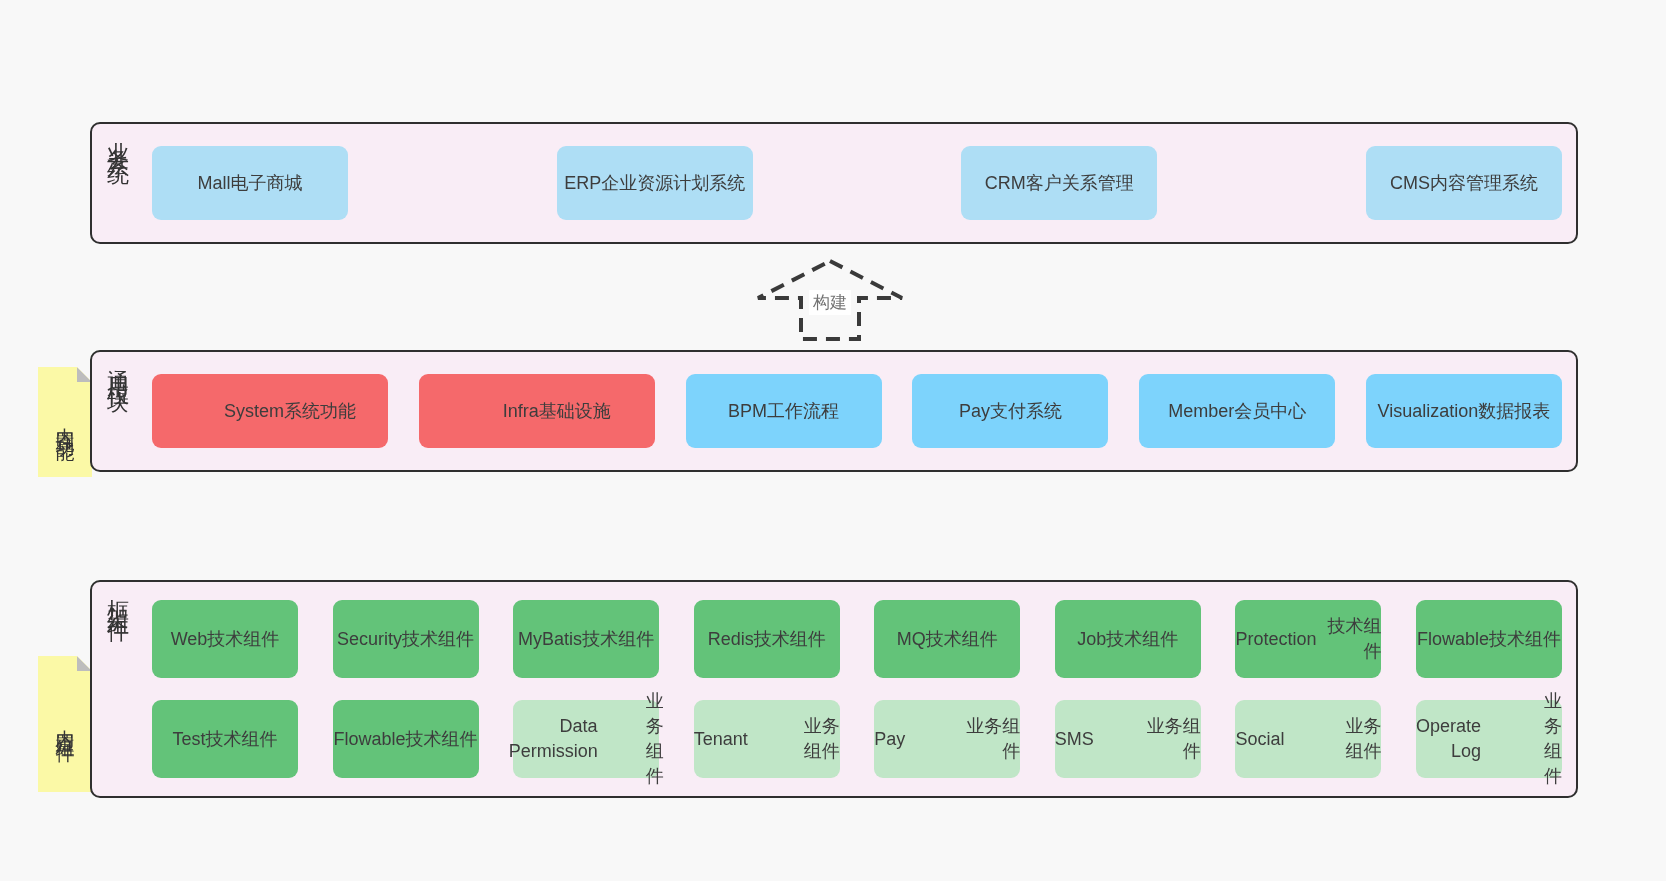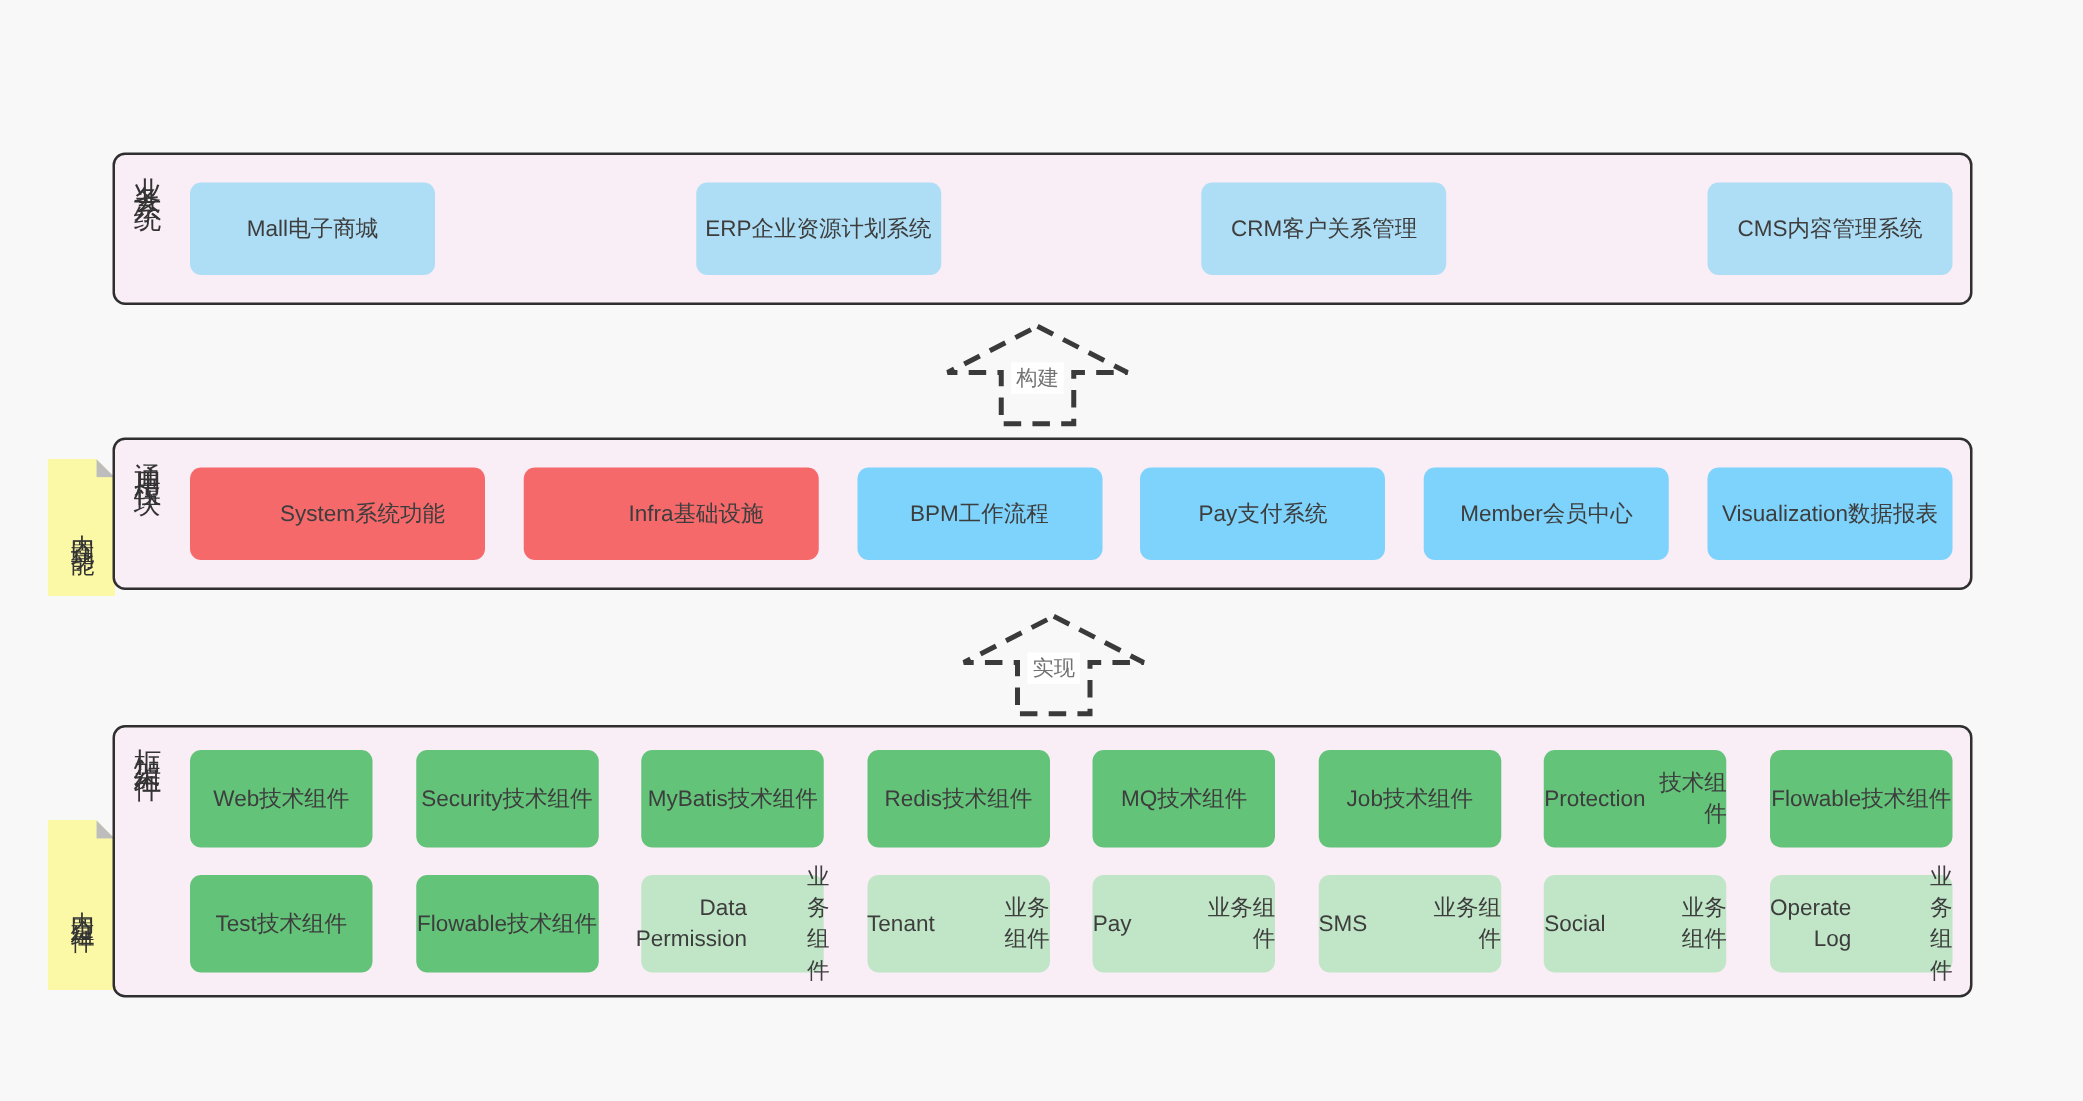--- a/index.html
+++ b/index.html
@@ -190,26 +190,20 @@
         <div class="box-title">Member</div>
         <div class="box-sub">会员中心</div>
       </div>
       <div class="box pink">
         <div class="box-title">Visualization</div>
         <div class="box-sub">数据报表</div>
       </div>
     </div>
   </section>
 
-  <div class="arrow arrow-2">
-    <svg width="150" height="84" viewBox="0 0 150 84">
-      <polygon points="75,3 147,40 104,40 104,81 46,81 46,40 3,40" fill="none" stroke="#3a3a3a" stroke-width="4" stroke-dasharray="14 9" stroke-linejoin="miter"></polygon>
-    </svg>
-    <div class="arrow-label">实现</div>
-  </div>
 
   <section class="band band-3">
     <div class="band-label">框架组件</div>
     <div class="band-content">
       <div class="band-row">
         <div class="box green">
           <div class="box-title">Web</div>
           <div class="box-sub">技术组件</div>
         </div>
         <div class="box green">

